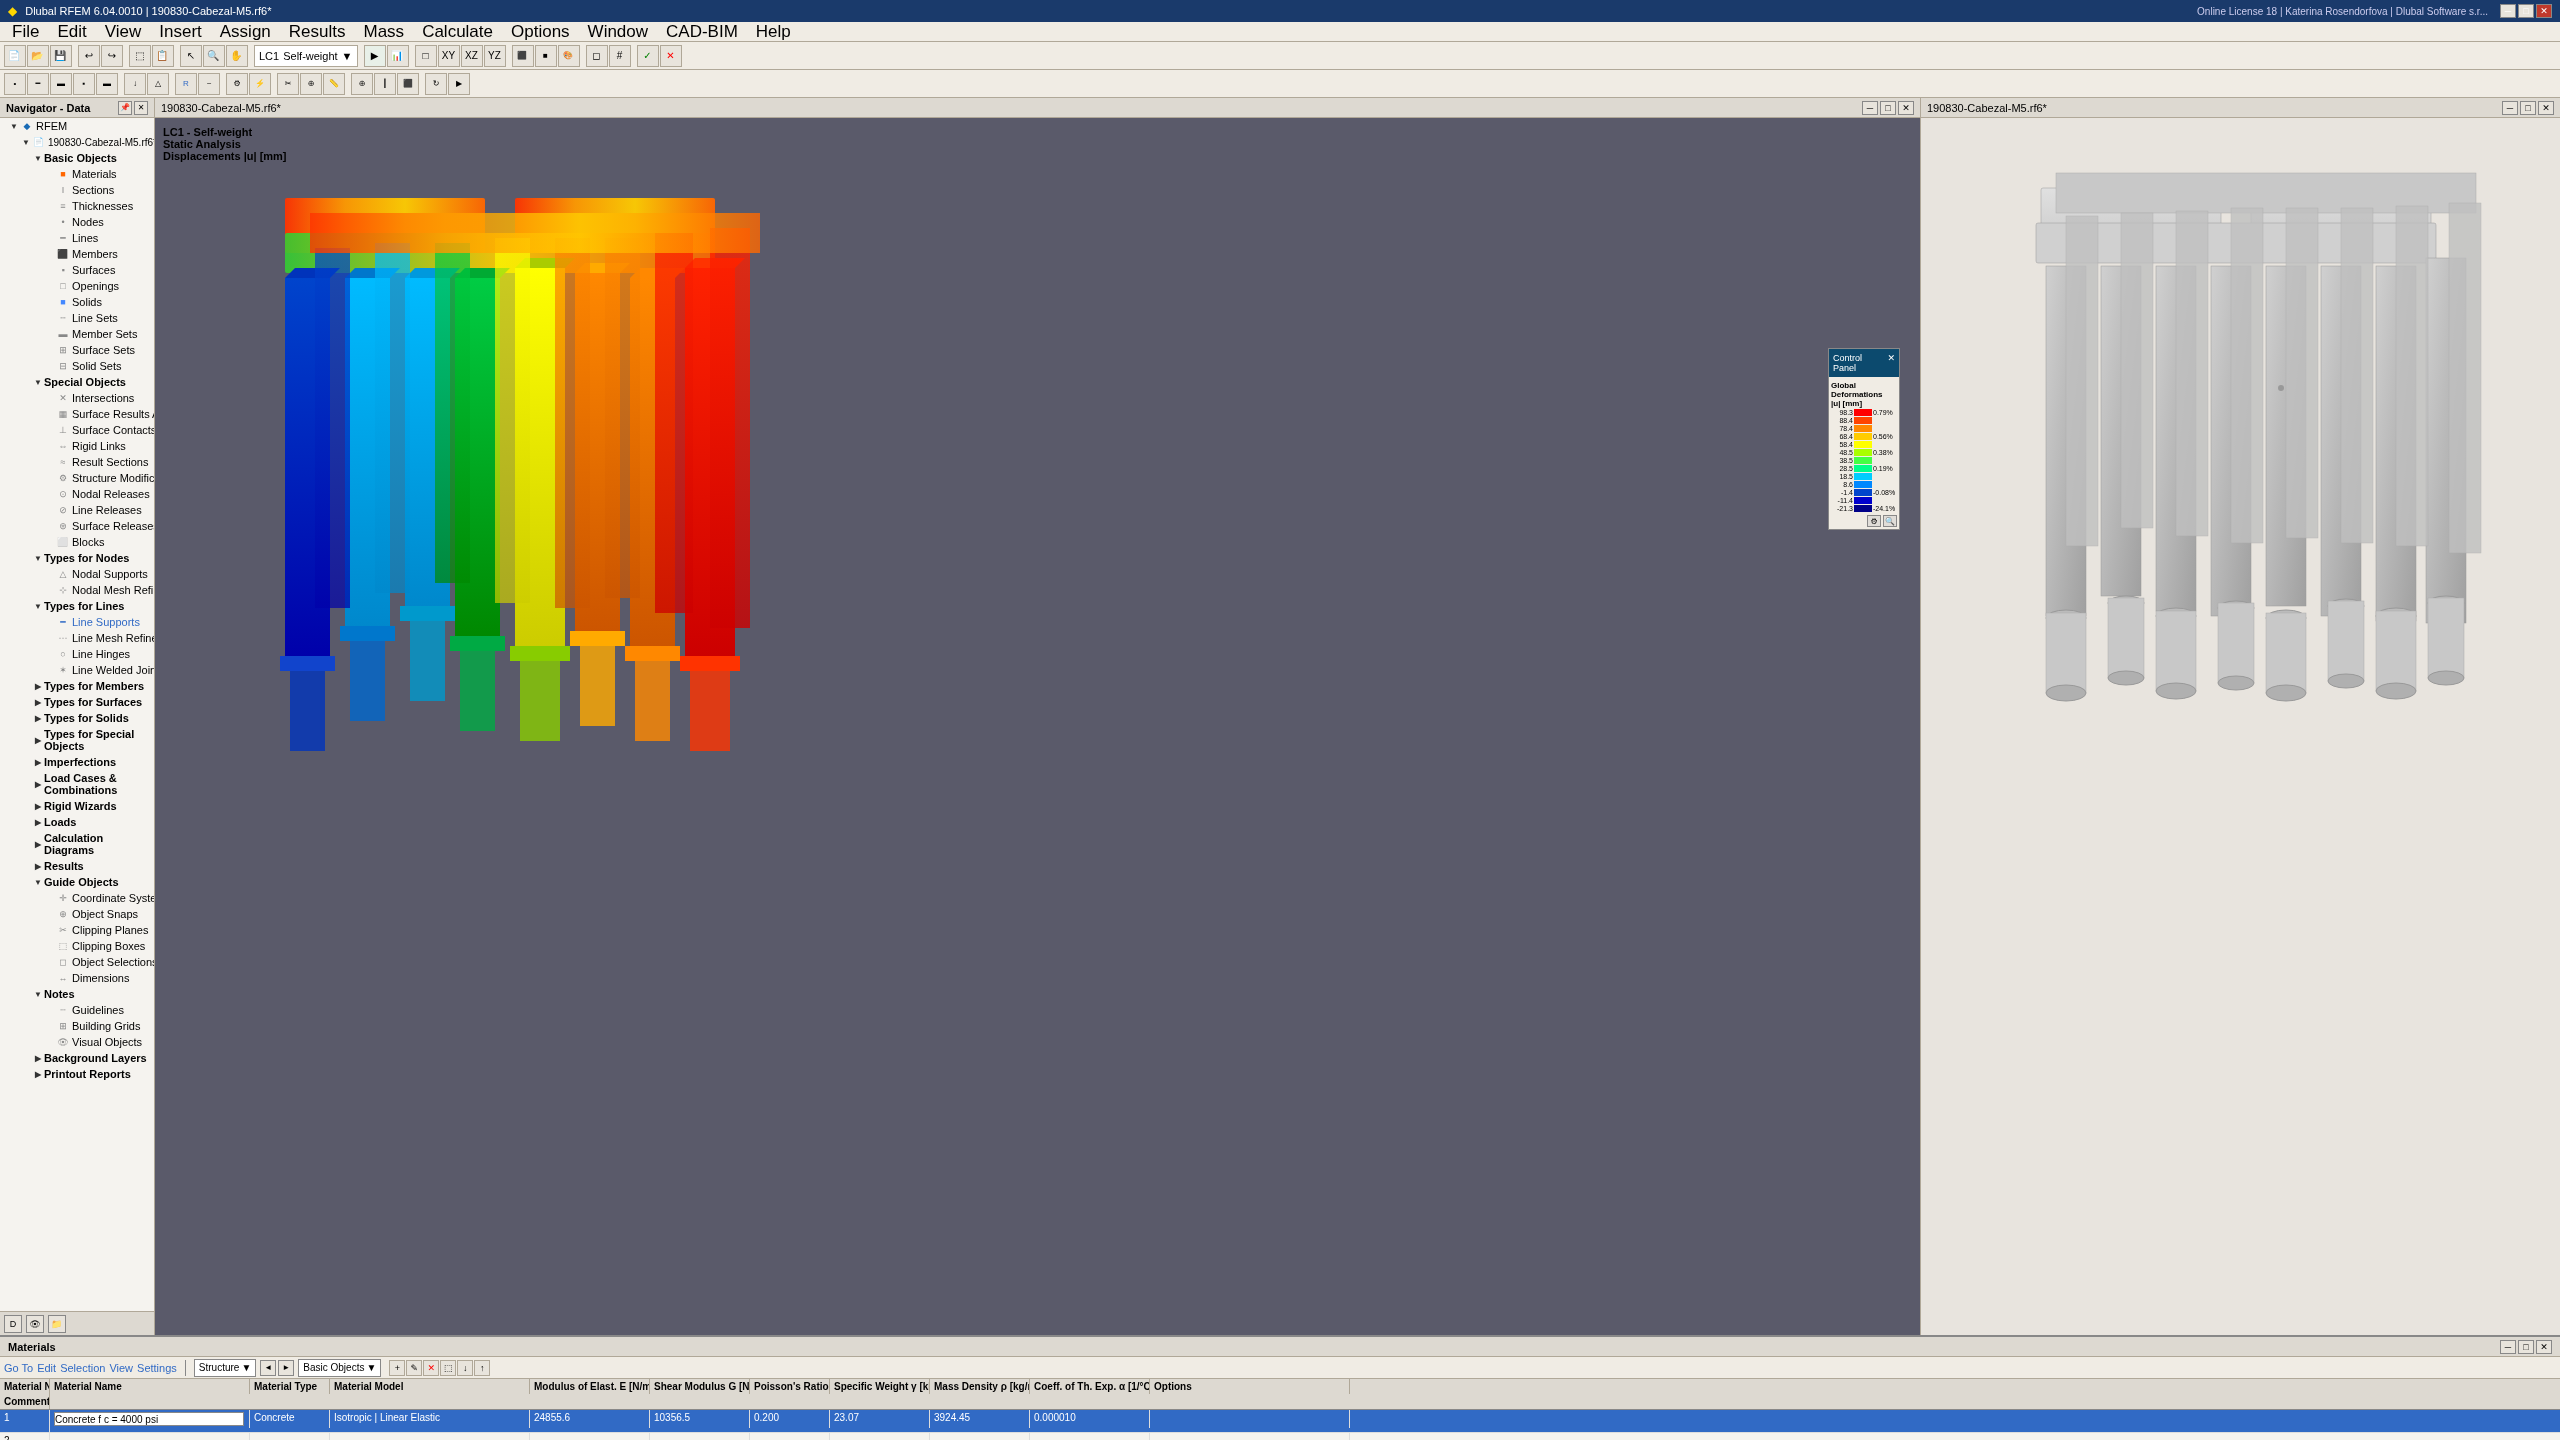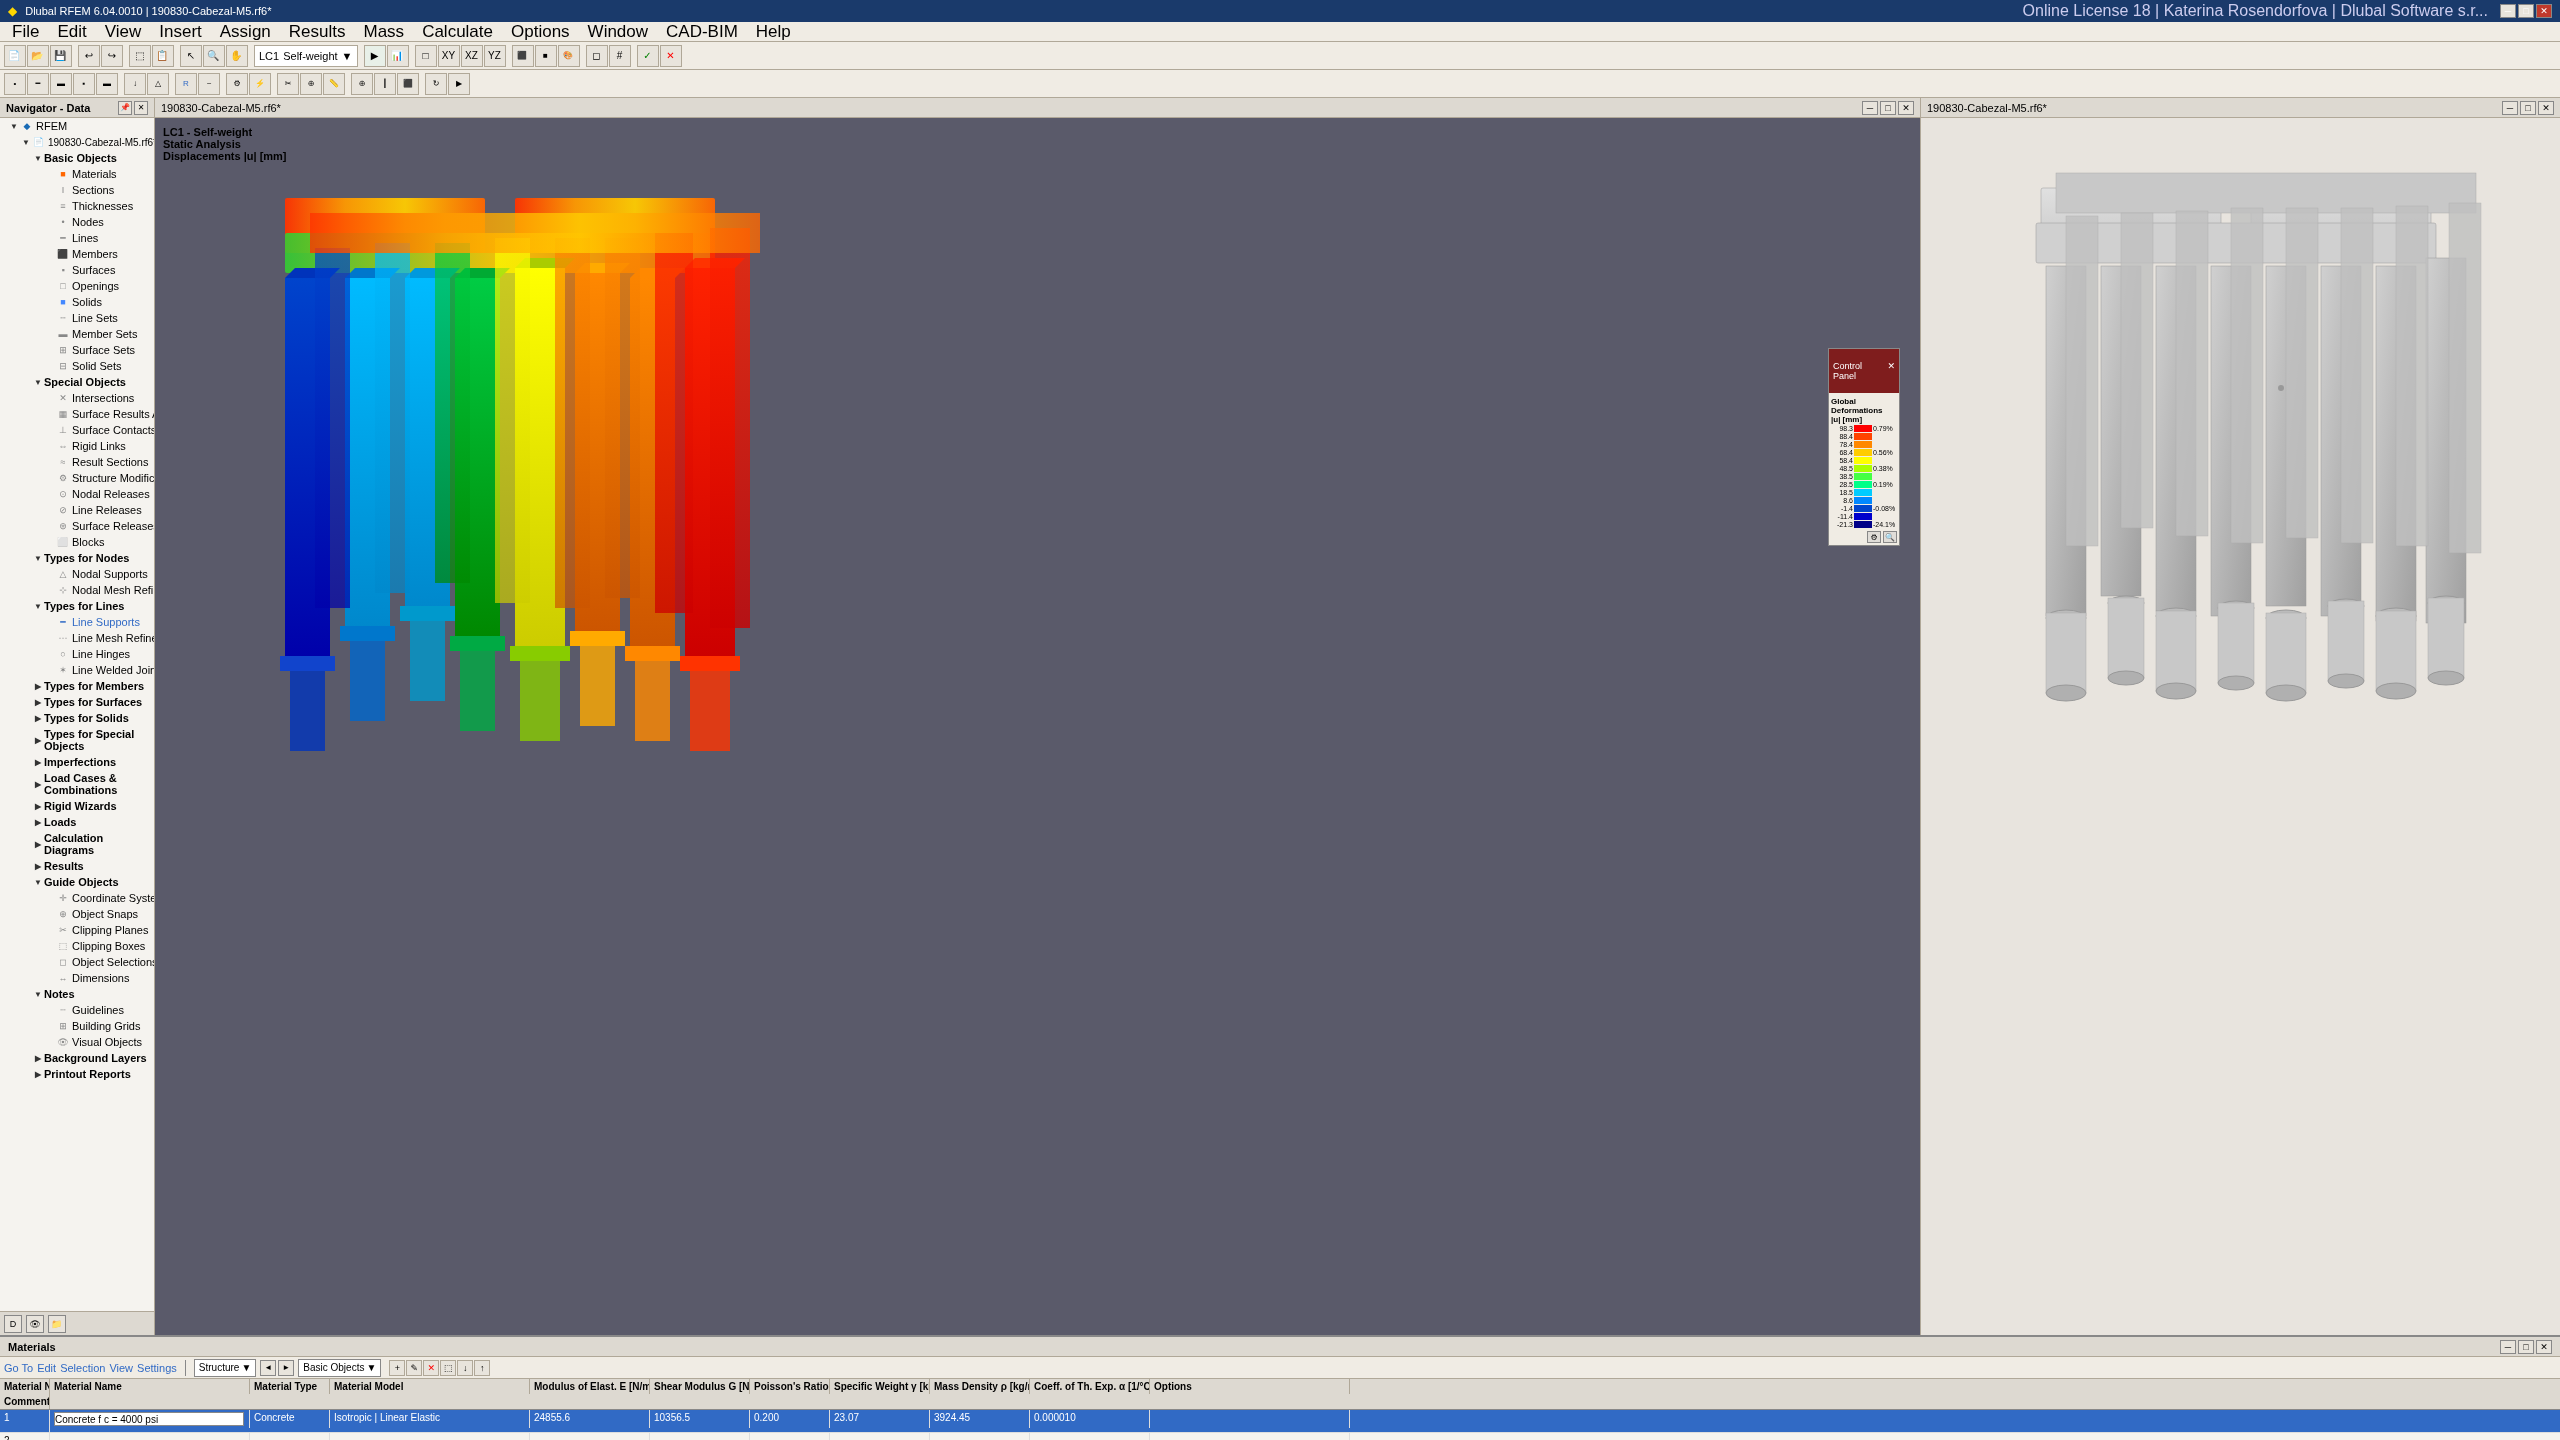--- a/index.html
+++ b/index.html
@@ -324,21 +324,21 @@
   </style>
 </head>
 <body>
 
 <div id="title-bar">
   <div style="display:flex; align-items:center; gap:8px;">
     <span style="font-size:12px; color:#ffd700;">◆</span>
     <span>Dlubal RFEM 6.04.0010 | 190830-Cabezal-M5.rf6*</span>
   </div>
   <div style="display:flex; align-items:center; gap:12px;">
-    <span style="font-size:16px; color:#cce;">Online License 18 | Katerina Rosendorfova | Dlubal Software s.r...</span>
+    <span style="font-size:10px; color:#cce;">Online License 18 | Katerina Rosendorfova | Dlubal Software s.r...</span>
     <div class="win-controls-right">
       <div class="wbtn">─</div>
       <div class="wbtn">□</div>
       <div class="wbtn" style="background:#c0392b; color:#fff;">✕</div>
     </div>
   </div>
 </div>
 
 <div id="menu-bar">
   <div class="menu-item">File</div>
@@ -863,21 +863,21 @@
           <rect x="155" y="453" width="35" height="80" fill="#0099cc" opacity="0.8"></rect>
           <rect x="205" y="483" width="35" height="80" fill="#00aa44" opacity="0.8"></rect>
           <rect x="265" y="493" width="40" height="80" fill="#88cc00" opacity="0.8"></rect>
           <rect x="325" y="478" width="35" height="80" fill="#ffaa00" opacity="0.8"></rect>
           <rect x="380" y="493" width="35" height="80" fill="#ff8800" opacity="0.8"></rect>
           <rect x="435" y="503" width="40" height="80" fill="#ff3300" opacity="0.8"></rect>
         </svg>
       </div>
 
       <div id="control-panel" style="position:absolute; top:230px; right:20px; width:72px; background:#f0ece4; border:1px solid #888; font-size:9px; z-index:10;">
-        <div id="cp-header" style="background:#7f1d1d; color:#fff; padding:12px 4px; display:flex; justify-content:space-between; align-items:flex-start;">
+        <div id="cp-header" style="background:#0c4a6e; color:#fff; padding:4px 4px; display:flex; justify-content:space-between; align-items:flex-start;">
           <span style="font-size:9px;">Control Panel</span>
           <span style="cursor:pointer;">✕</span>
         </div>
         <div id="cp-body" style="padding:2px;">
           <div style="font-size:8px; font-weight:bold; margin:2px 0 1px;">Global Deformations<br>|u| [mm]</div>
 
           <div style="display:flex; flex-direction:column; gap:1px;">
             <div style="display:flex; align-items:center; gap:1px;">
               <span style="width:22px; font-size:7px; text-align:right;">98.3</span>
               <div style="width:18px; height:7px; background:#ff0000;"></div>

